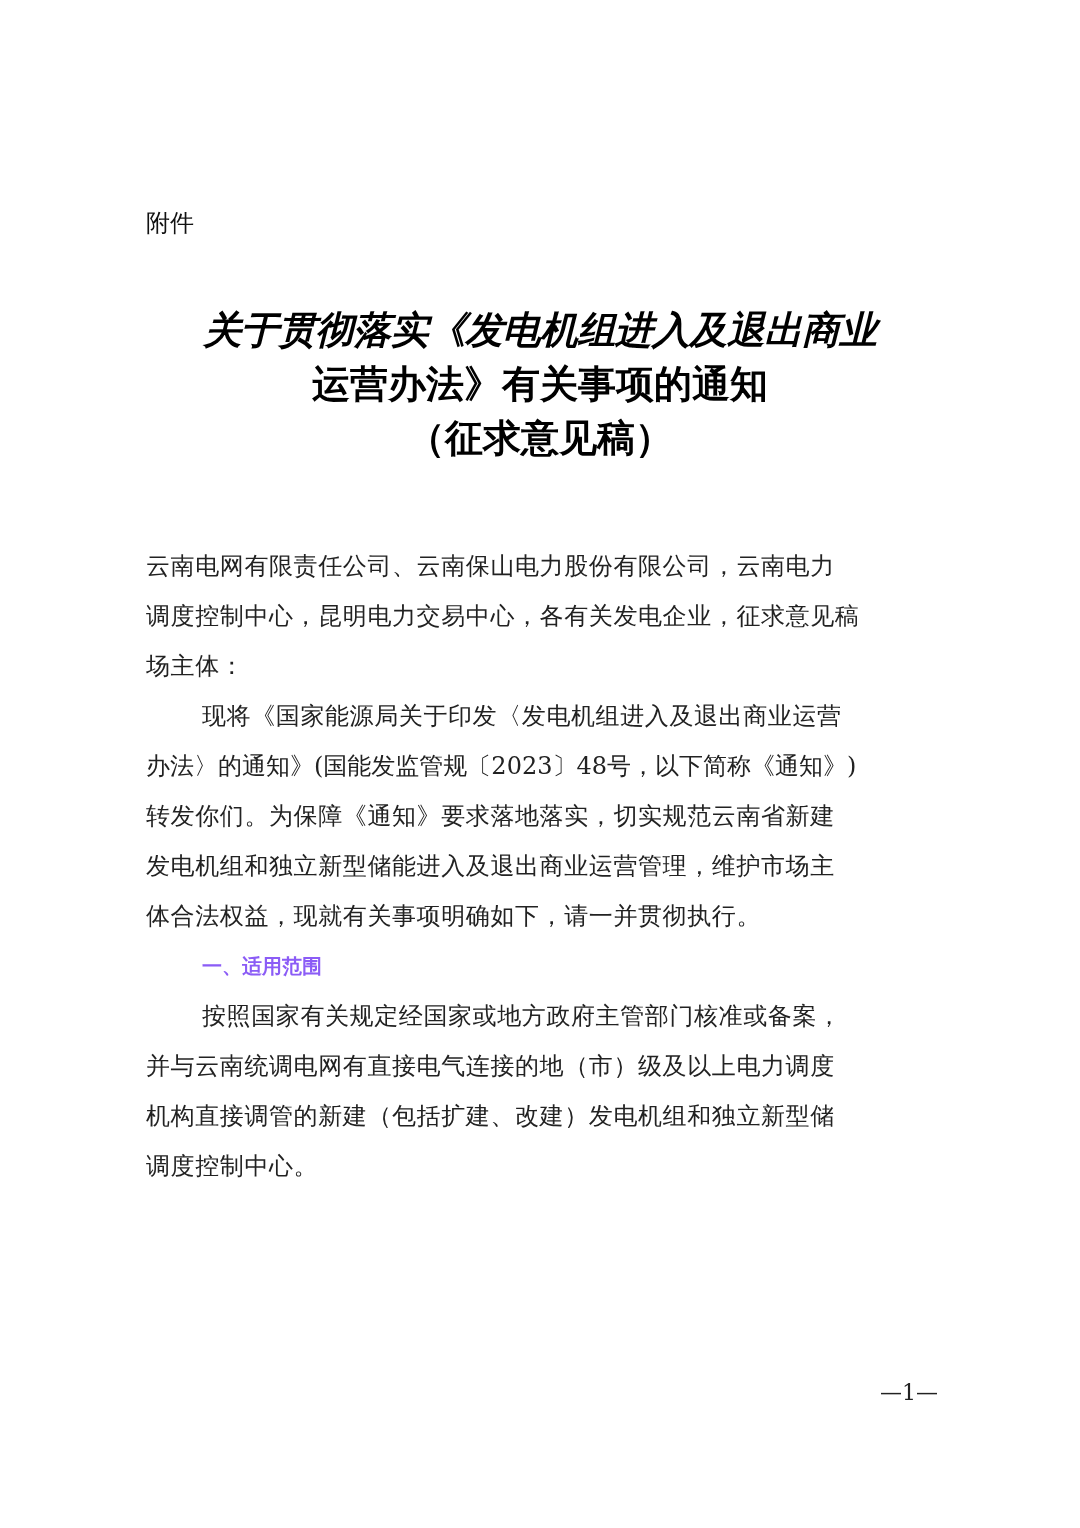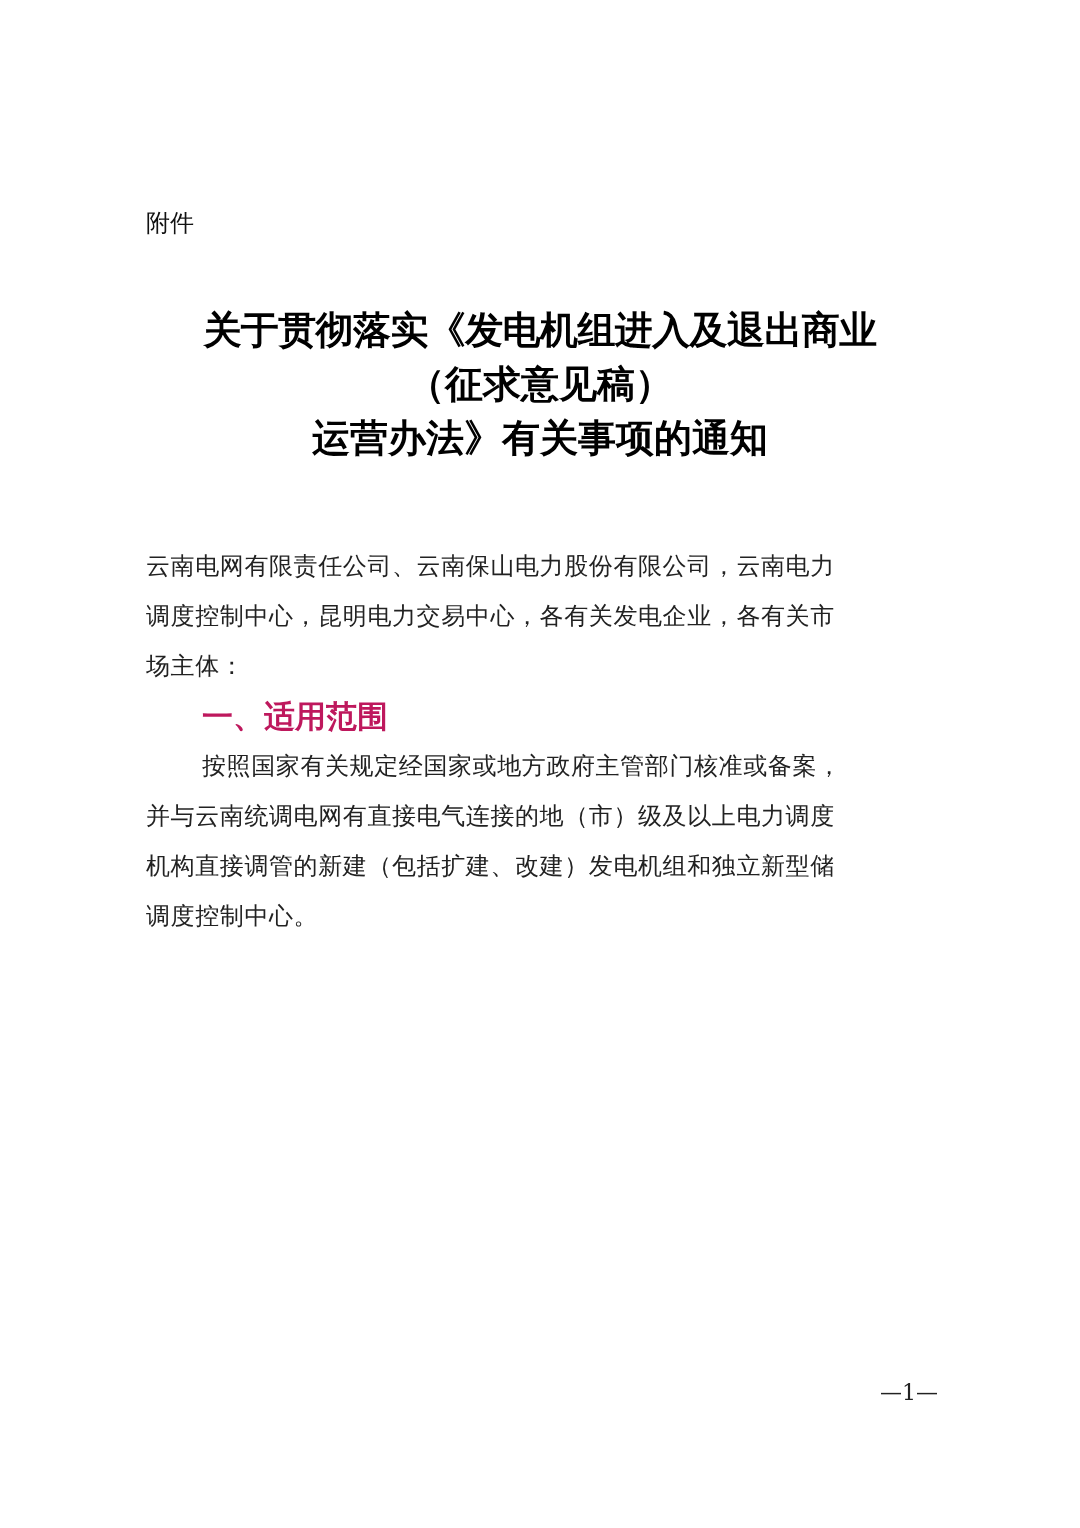--- a/index.html
+++ b/index.html
@@ -10,60 +10,67 @@
       font-family: Liberation Sans, sans-serif; font-size: 24px; line-height: 34px;
       color: #111; letter-spacing: 0px;
     }
     .title {
       position: absolute; left: 0; width: 1080px; top: 303px;
       text-align: center;
       font-family: "DejaVu Serif", serif; font-weight: bold; font-size: 38px;
       line-height: 54px; color: #000;
     }
     .title .tline { display: block; white-space: nowrap; }
-    .title .tline.l0 { letter-spacing: -0.6px; }
+    .title .tline.l0 { letter-spacing: -0.6px; font-style: italic; }
     .body {
       position: absolute; left: 146px; top: 541px; width: 800px;
       font-family: "DejaVu Serif", serif; font-size: 24px; color: #222;
     }
     .line {
       display: block; height: 50px; line-height: 50px; white-space: nowrap;
       letter-spacing: 0.6px;
     }
     .line.indent { padding-left: 56px; }
     .heading {
       display: block; height: 50px; line-height: 50px; white-space: nowrap;
       padding-left: 56px;
-      font-family: "DejaVu Sans", sans-serif; font-weight: bold; font-size: 31px; color: #be185d;
+      font-family: "DejaVu Sans", sans-serif; font-weight: bold; font-size: 20px; color: #8b5cf6;
     }
     .page-number {
       position: absolute; left: 880px; top: 1380px;
       font-family: "DejaVu Serif", serif; font-size: 22px; color: #222; letter-spacing: 0px;
     }
   </style>
 </head>
 <body>
 
 <div class="page">
 
   <div class="attach">附件</div>
 
   <div class="title">
     <span class="tline l0">关于贯彻落实《发电机组进入及退出商业</span>
+    <span class="tline">运营办法》有关事项的通知</span>
     <span class="tline">（征求意见稿）</span>
-    <span class="tline">运营办法》有关事项的通知</span>
   </div>
 
   <div class="body">
     <div>
       <span class="line">云南电网有限责任公司、云南保山电力股份有限公司，云南电力</span>
-      <span class="line">调度控制中心，昆明电力交易中心，各有关发电企业，各有关市</span>
+      <span class="line">调度控制中心，昆明电力交易中心，各有关发电企业，征求意见稿</span>
       <span class="line">场主体：</span>
     </div>
 
+    <div>
+      <span class="line indent">现将《国家能源局关于印发〈发电机组进入及退出商业运营</span>
+      <span class="line" style="letter-spacing:0px;">办法〉的通知》(国能发监管规〔2023〕48号，以下简称《通知》)</span>
+      <span class="line">转发你们。为保障《通知》要求落地落实，切实规范云南省新建</span>
+      <span class="line">发电机组和独立新型储能进入及退出商业运营管理，维护市场主</span>
+      <span class="line">体合法权益，现就有关事项明确如下，请一并贯彻执行。</span>
+    </div>
 
     <div>
       <span class="heading">一、适用范围</span>
       <span class="line indent">按照国家有关规定经国家或地方政府主管部门核准或备案，</span>
       <span class="line">并与云南统调电网有直接电气连接的地（市）级及以上电力调度</span>
       <span class="line">机构直接调管的新建（包括扩建、改建）发电机组和独立新型储</span>
       <span class="line">调度控制中心。</span>
     </div>
 
   </div>

